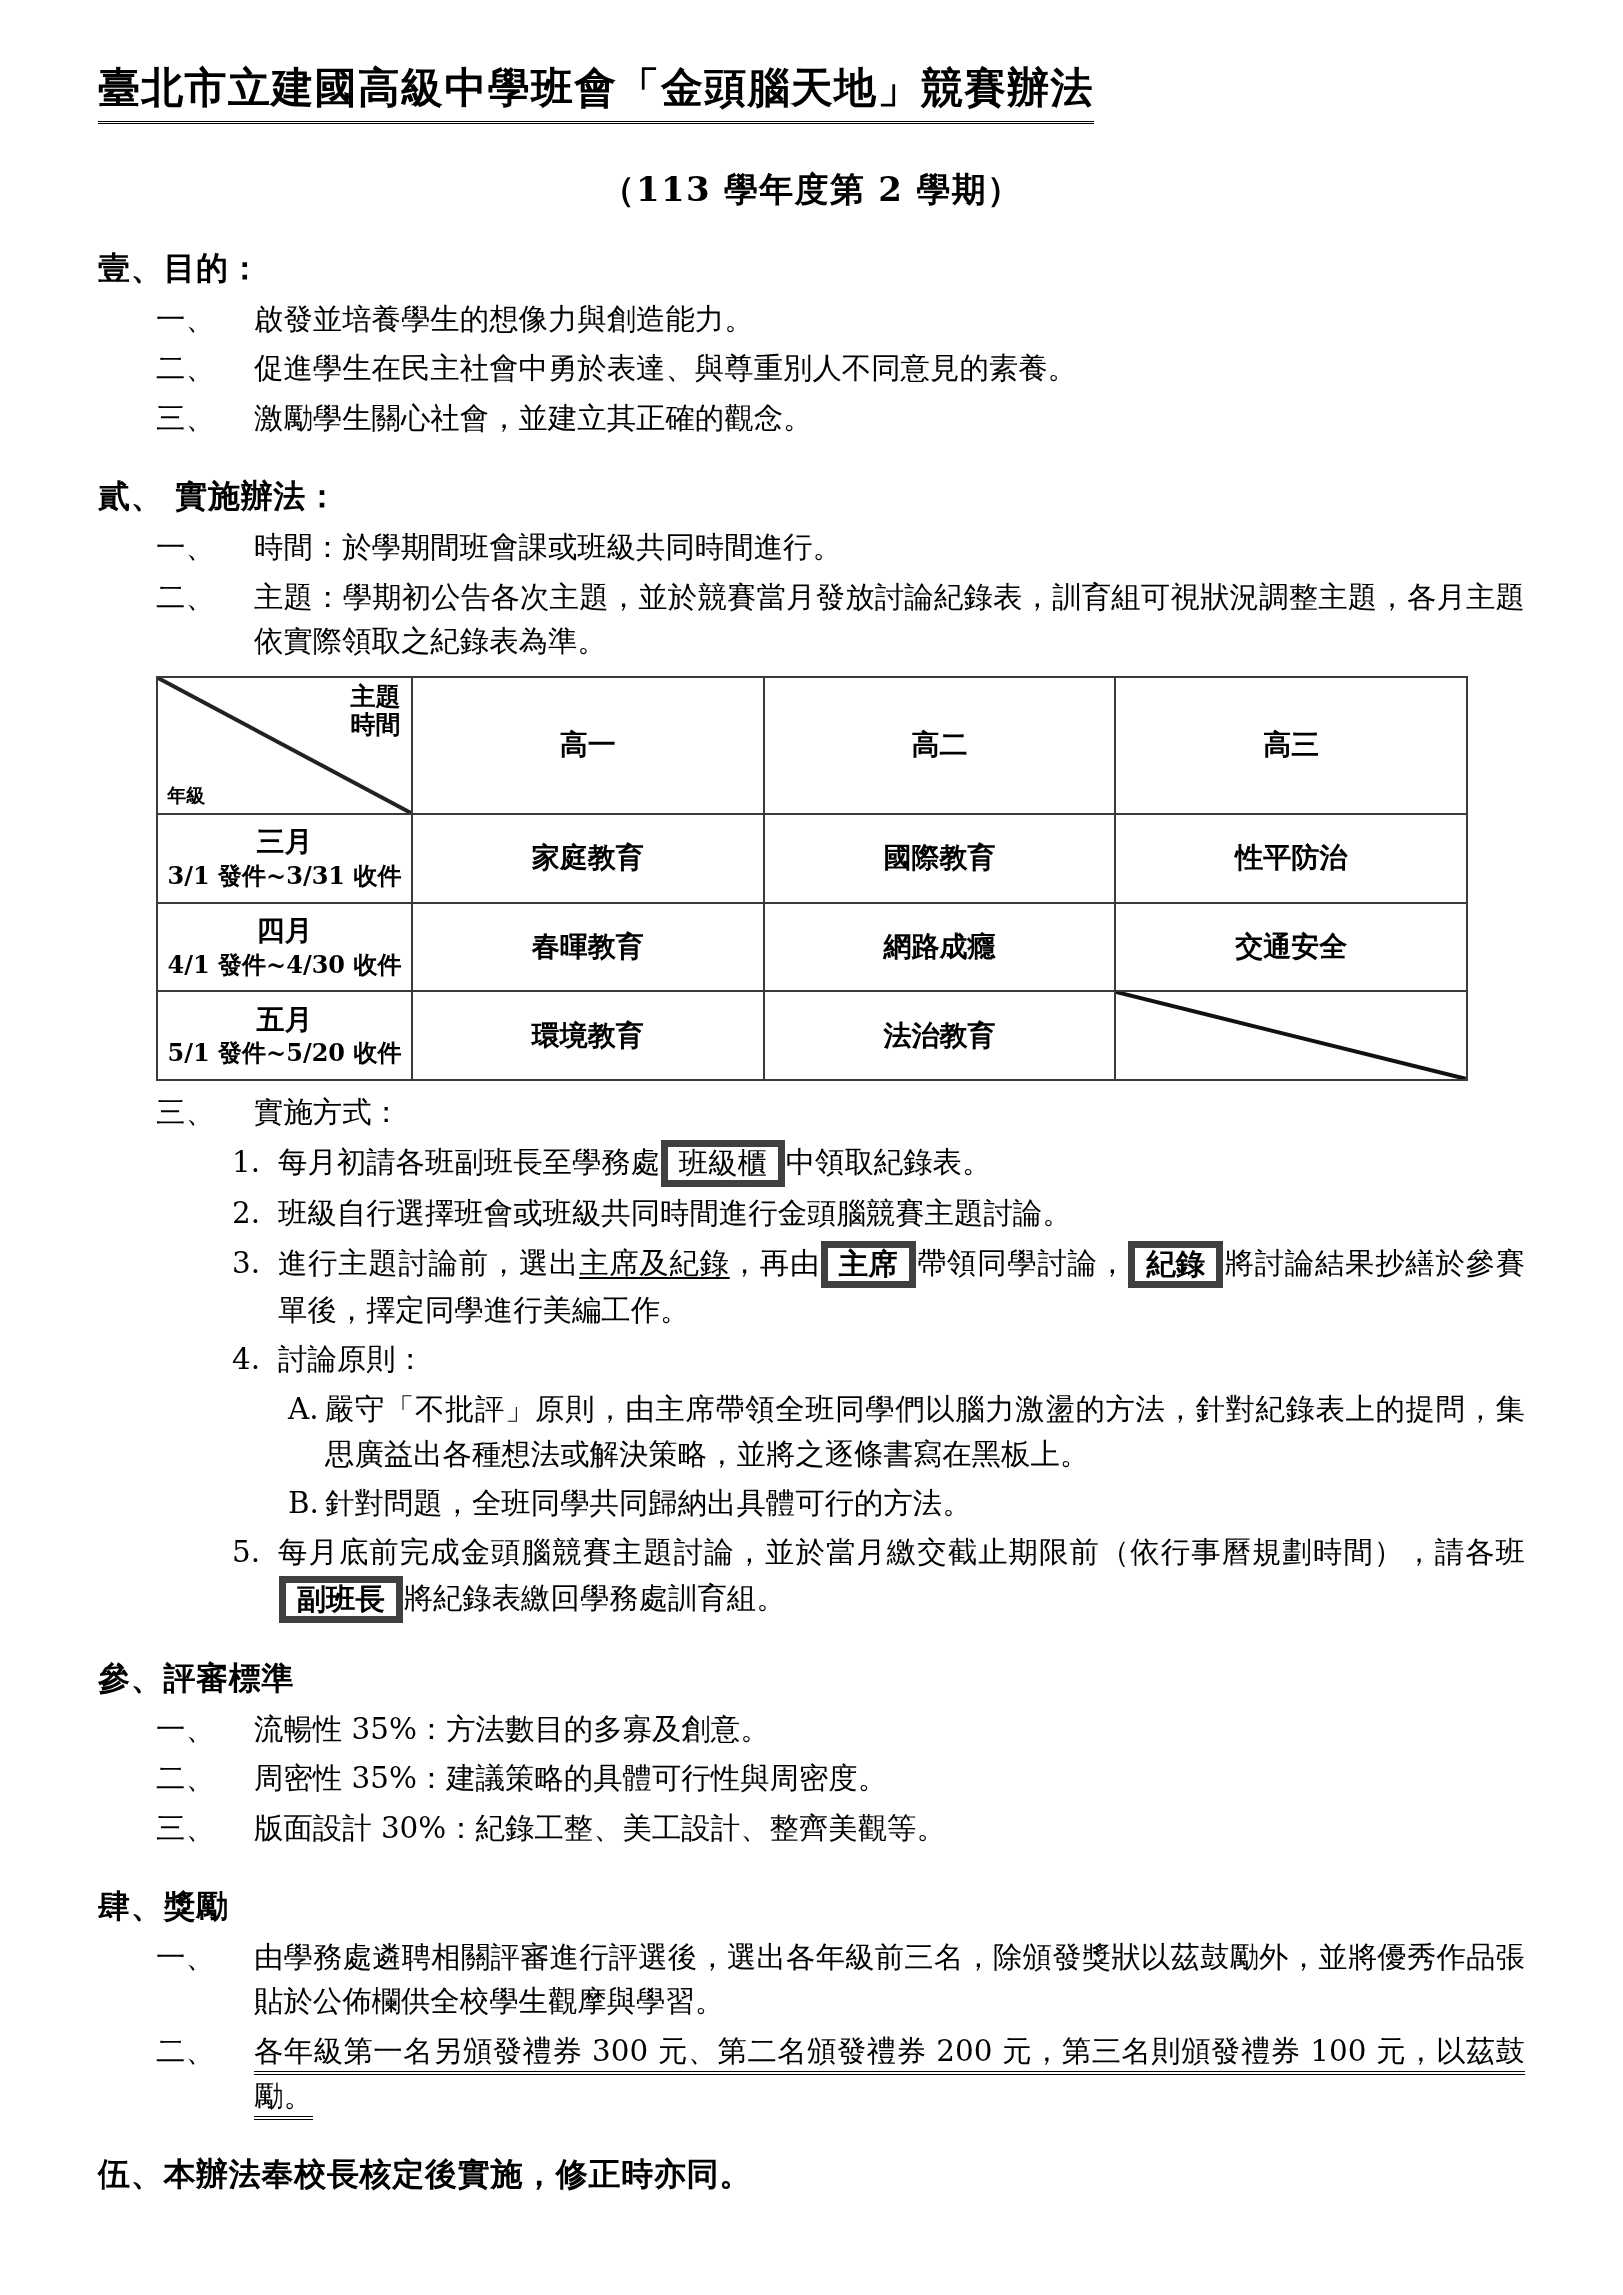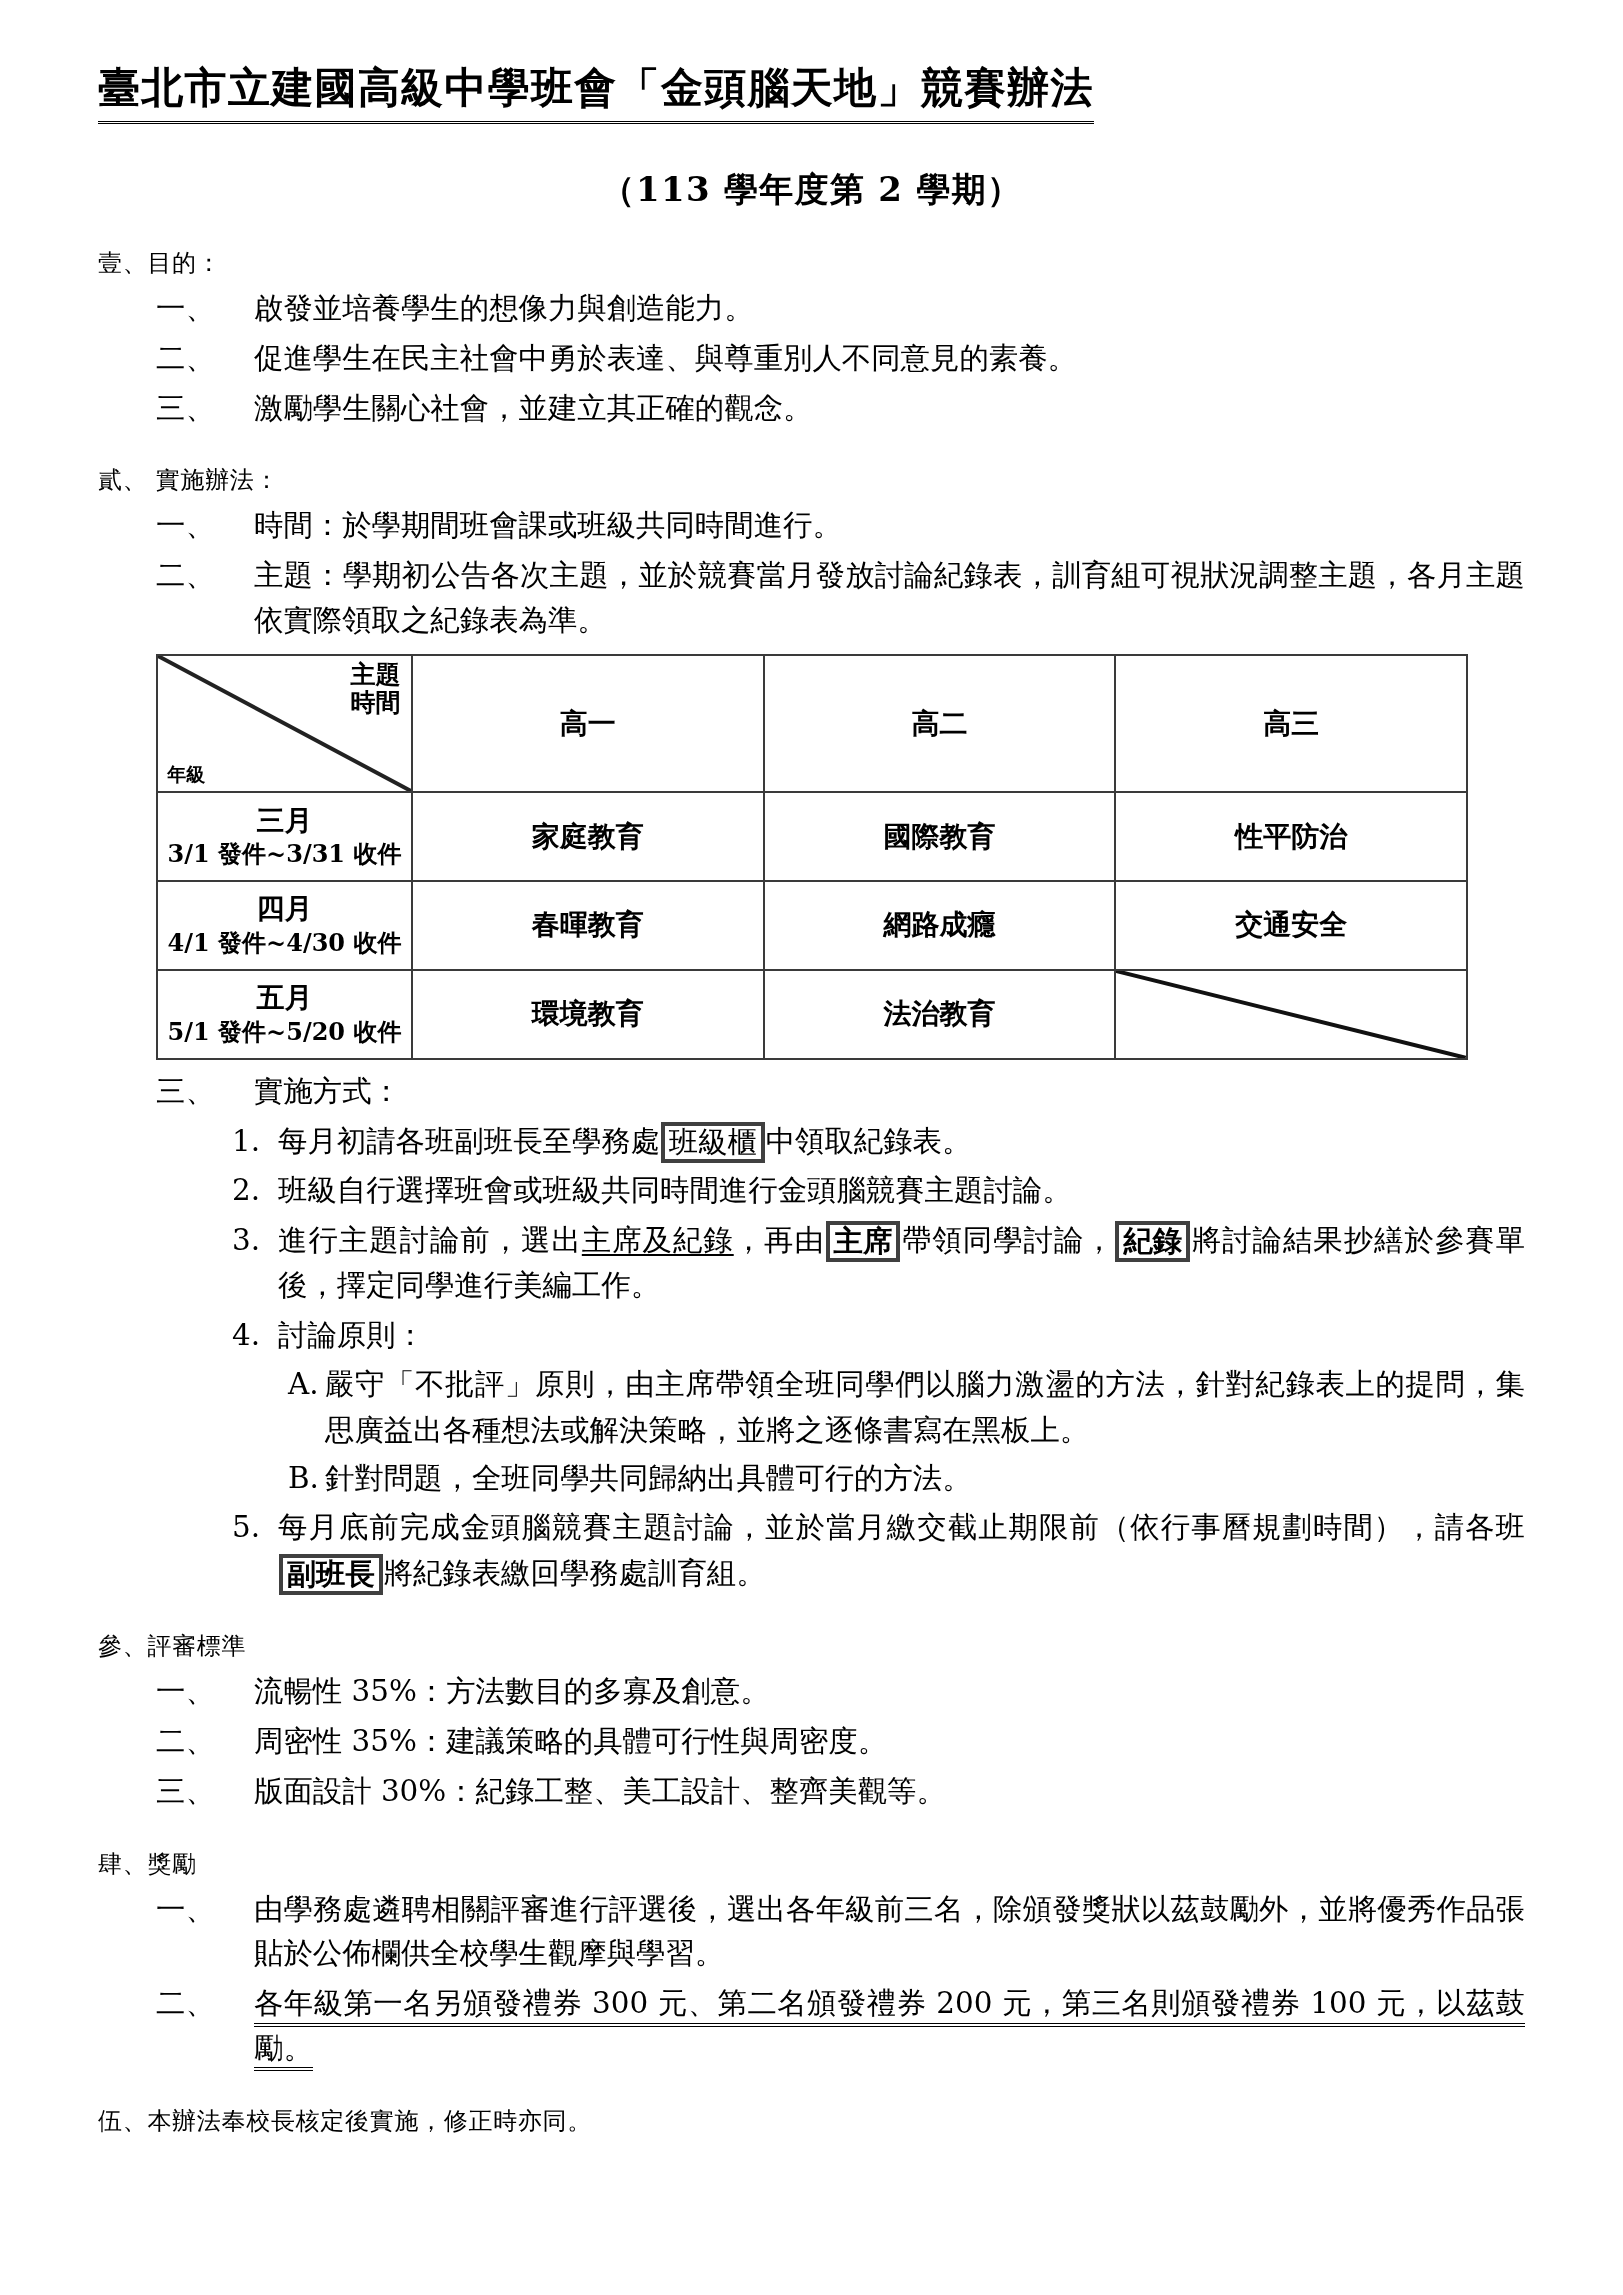--- a/index.html
+++ b/index.html
@@ -42,22 +42,22 @@
   .doc-subtitle {
     text-align: center;
     font-size: 34px;
     font-weight: bold;
     letter-spacing: 1.3px;
     margin: 39px 0 0 0;
   }
 
   
   .sec-head {
-    font-size: 24px;
-    font-weight: normal;
+    font-size: 32px;
+    font-weight: bold;
     letter-spacing: 0.7px;
     margin: 34px 0 6.5px 0;
     line-height: 1.35;
   }
 
   
   .lvl1 {
     display: flex;
     font-size: 29.4px;
     line-height: 1.52;
@@ -104,22 +104,22 @@
     white-space: nowrap;
   }
   .lvl3 > .body {
     flex: 1 1 auto;
     text-align: justify;
   }
 
   
   .boxed {
     display: inline-block;
-    border: 4px solid #404040;
-    padding: 0 4px;
+    border: 7px solid #404040;
+    padding: 0 11px;
     margin: 0 0.7px;
     line-height: 1.12;
     vertical-align: -1.3px;
   }
   .boxed.bold { font-weight: bold; }
   .uline { text-decoration: underline; text-underline-offset: 3.9px; }
   .dbl-uline {
     border-bottom: 4.6px double #000;
     padding-bottom: 2.6px;
     display: inline;

